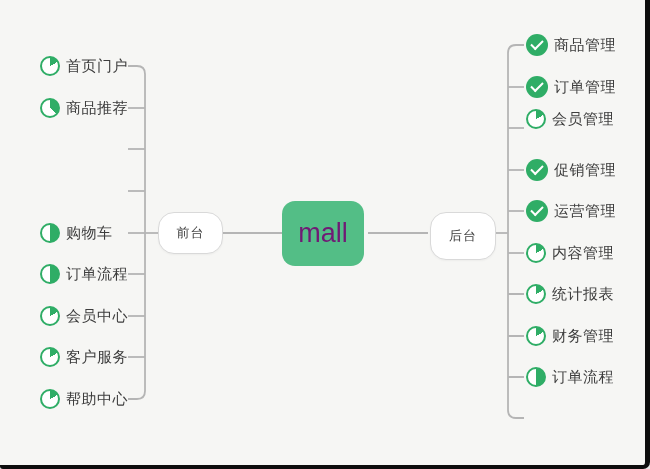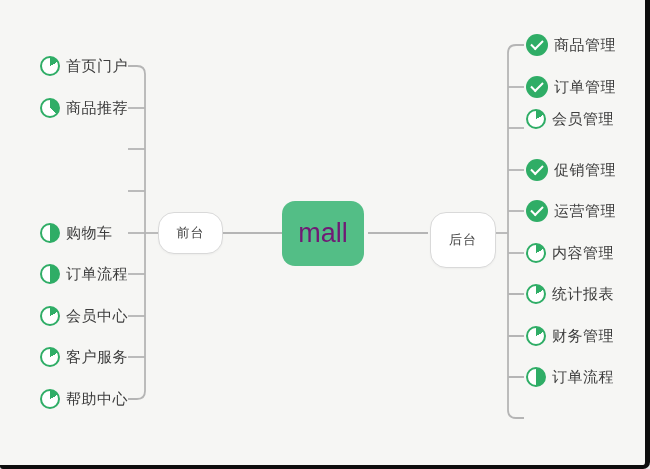--- a/index.html
+++ b/index.html
@@ -51,21 +51,21 @@
     left:282px;top:201px;width:82px;height:65px;
     background:var(--rootgreen,#53be86);
     border-radius:13px;color:#701a75;font-size:27px;
   }
   .branch-node{
     background:#ffffff;border:1px solid #d9d9d9;border-radius:16px;
     color:#3f3f3f;font-size:13px;letter-spacing:1px;
     box-shadow:0 1px 2px rgba(0,0,0,0.04);
   }
   #node-front{left:158px;top:212px;width:65px;height:42px;}
-  #node-back{left:430px;top:212px;width:66px;height:56px;}
+  #node-back{left:430px;top:212px;width:66px;height:48px;}
 </style>
 </head>
 <body>
 
 <div id="canvas">
 
   <svg id="wires" viewBox="0 0 650 469" xmlns="http://www.w3.org/2000/svg">
     <g fill="none" stroke="#b5b5b5" stroke-width="1.8">
 
       <path d="M128 66 H137 Q145 66 145 74 V391 Q145 399 137 399 H128"></path>

